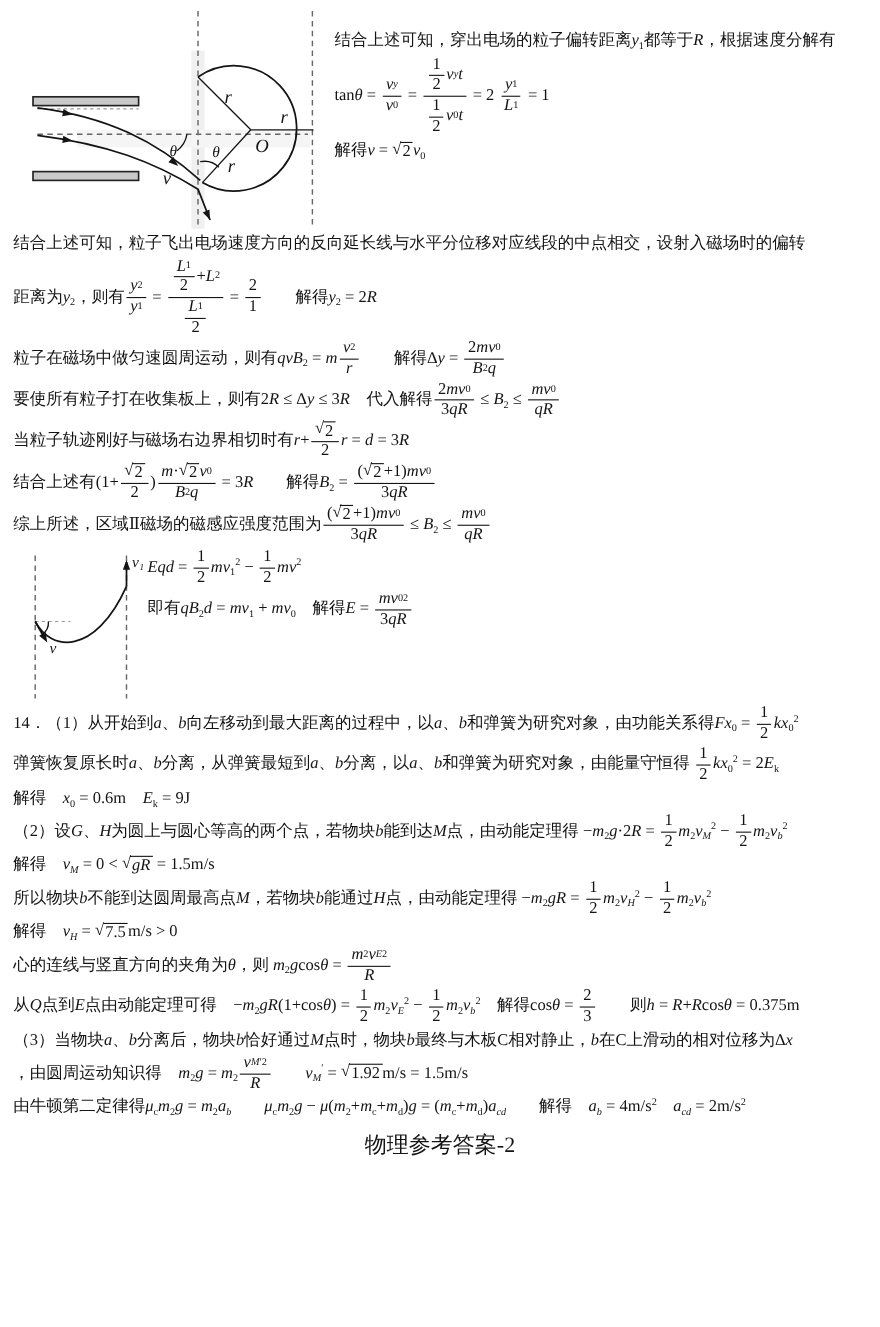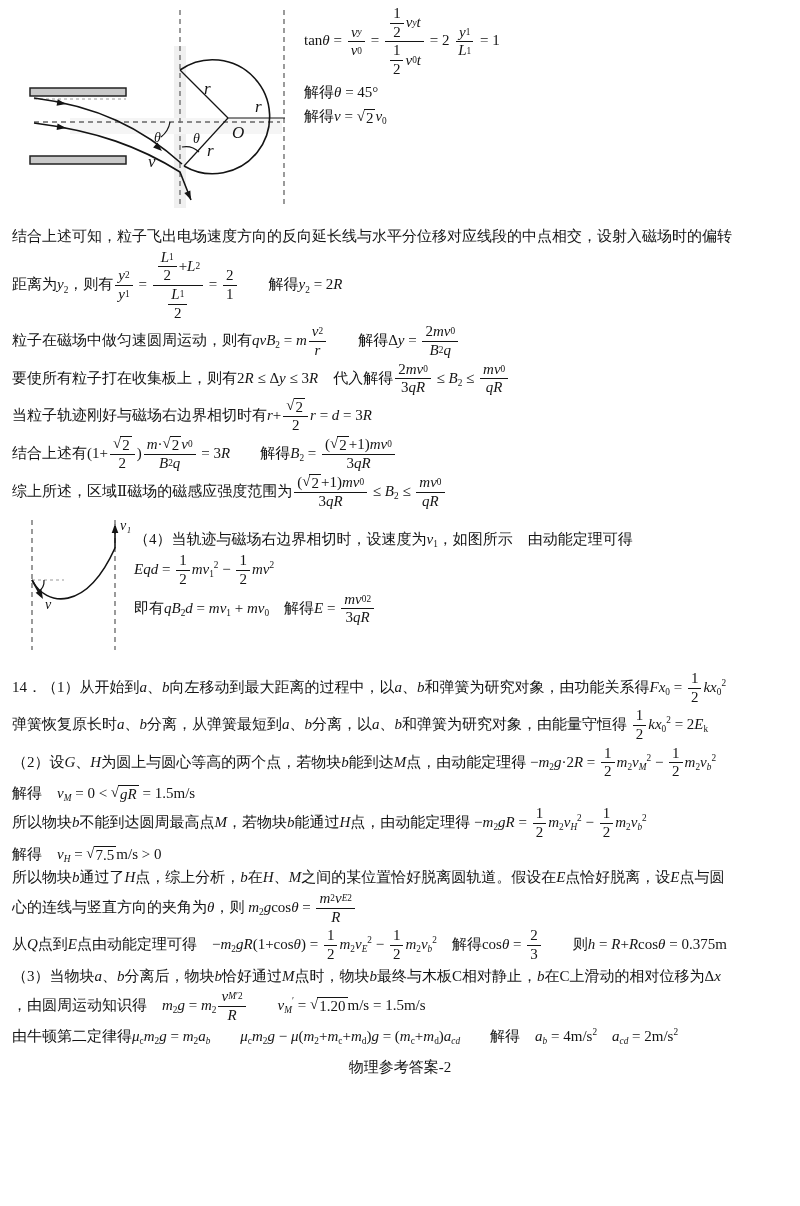--- a/index.html
+++ b/index.html
@@ -7,23 +7,23 @@
     width:800px;height:1206px;box-sizing:border-box;
     padding:4px 12px 0 12px;overflow:hidden;position:relative;
     background:#fff;color:#141414;
     font-family:"Liberation Serif","DejaVu Serif",serif;
     font-size:15px;line-height:1.5;
   }
   .row{display:flex;align-items:flex-start;}
   .col{display:flex;flex-direction:column;min-width:0;flex:1;}
   .line{margin:1px 0;white-space:nowrap;}
   .mt22{margin-top:22px;}
-  .mt6{margin-top:16px;}
+  .mt6{margin-top:1px;}
   .indent{margin-left:2px;}
-  .footer{text-align:center;margin-top:8px;font-size:15px;}
+  .footer{text-align:center;margin-top:8px;font-size:20px;}
 
   
   .mfrac{display:inline-flex;flex-direction:column;align-items:center;
          vertical-align:middle;margin:0 2px;line-height:1.18;text-align:center;}
   .mfrac>.num{display:inline-flex;align-items:center;justify-content:center;
               border-bottom:1px solid #141414;padding:0 3px;}
   .mfrac>.den{display:inline-flex;align-items:center;justify-content:center;padding:0 3px;}
   .msqrt{display:inline-flex;align-items:flex-start;vertical-align:middle;}
   .msqrt>.rad{line-height:1.05;}
   .msqrt>.inner{border-top:1px solid #141414;line-height:1.15;padding:0 2px;margin-left:-1px;}
@@ -71,20 +71,21 @@
       <polygon class="arr" points="0,0 -9,-3.3 -9,3.3" transform="translate(179,196) rotate(66)"></polygon>
       <text class="svglbl" x="192" y="90">r</text>
       <text class="svglbl" x="243" y="108">r</text>
       <text class="svglbl" x="195" y="152">r</text>
       <text class="svglbl" x="220" y="134">O</text>
       <text class="svglbl svgsm" x="142" y="138">θ</text>
       <text class="svglbl svgsm" x="181" y="139">θ</text>
       <text class="svglbl" x="136" y="163">v</text>
     </svg>
     <div class="col indent">
+      <div class="line mt22">结合上述可知，穿出电场的粒子偏转距离<span class="mit">y</span><span class="msub">1</span>都等于<span class="mit">R</span>，根据速度分解有</div>
       <div class="line">tan<span class="mit">θ</span> = <span class="mfrac">
             <span class="num">
               <span class="mit">v</span>
               <span class="msub"><span class="mit">y</span></span>
             </span>
             <span class="den">
               <span class="mit">v</span>
               <span class="msub">0</span>
             </span>
           </span> = <span class="mfrac">
@@ -109,21 +110,20 @@
           </span> = 2 <span class="mfrac">
             <span class="num">
               <span class="mit">y</span>
               <span class="msub">1</span>
             </span>
             <span class="den">
               <span class="mit">L</span>
               <span class="msub">1</span>
             </span>
           </span> = 1</div>
-      <div class="line">解得<span class="mit">θ</span> = 45°</div>
       <div class="line">解得<span class="mit">v</span> = <span class="msqrt">
             <span class="rad">√</span>
             <span class="inner">2</span>
           </span><span class="mit">v</span><span class="msub">0</span></div>
     </div>
   </div>
 
   <div>
     <div class="line mt6">结合上述可知，粒子飞出电场速度方向的反向延长线与水平分位移对应线段的中点相交，设射入磁场时的偏转</div>
     <div class="line">距离为<span class="mit">y</span><span class="msub">2</span>，则有<span class="mfrac">
@@ -246,21 +246,20 @@
       <path class="stroke" d="M 20 68 C 34 95 74 100 103 36"></path>
       <line class="stroke" x1="103" y1="36" x2="103" y2="14"></line>
       <polygon class="arr" points="0,0 -9,-3.3 -9,3.3" transform="translate(103,12) rotate(-90)"></polygon>
       <line class="stroke" x1="20" y1="68" x2="29" y2="84"></line>
       <polygon class="arr" points="0,0 -9,-3.3 -9,3.3" transform="translate(31,87) rotate(60)"></polygon>
       <path class="thin" d="M 32 68 A 13 13 0 0 1 26 80"></path>
       <text class="svglbl svgsm" x="108" y="18">v₁</text>
       <text class="svglbl svgsm" x="33" y="97">v</text>
     </svg>
     <div class="col indent">
-      <div class="line mt6">（4）当轨迹与磁场右边界相切时，设速度为<span class="mit">v</span><span class="msub">1</span>，如图所示　由动能定理可得</div>
       <div class="line"><span class="mit">Eqd</span> = <span class="mfrac">
             <span class="num">1</span>
             <span class="den">2</span>
           </span><span class="mit">mv</span><span class="msub">1</span><span class="msup">2</span> − <span class="mfrac">
             <span class="num">1</span>
             <span class="den">2</span>
           </span><span class="mit">mv</span><span class="msup">2</span></div>
       <div class="line">即有<span class="mit">qB</span><span class="msub">2</span><span class="mit">d</span> = <span class="mit">mv</span><span class="msub">1</span> + <span class="mit">mv</span><span class="msub">0</span>　解得<span class="mit">E</span> = <span class="mfrac">
             <span class="num">
               <span class="mit">mv</span>
@@ -274,20 +273,21 @@
 
   <div>
     <div class="line mt6">14．（1）从开始到<span class="mit">a</span>、<span class="mit">b</span>向左移动到最大距离的过程中，以<span class="mit">a</span>、<span class="mit">b</span>和弹簧为研究对象，由功能关系得<span class="mit">Fx</span><span class="msub">0</span> = <span class="mfrac">
           <span class="num">1</span>
           <span class="den">2</span>
         </span><span class="mit">kx</span><span class="msub">0</span><span class="msup">2</span></div>
     <div class="line">弹簧恢复原长时<span class="mit">a</span>、<span class="mit">b</span>分离，从弹簧最短到<span class="mit">a</span>、<span class="mit">b</span>分离，以<span class="mit">a</span>、<span class="mit">b</span>和弹簧为研究对象，由能量守恒得 <span class="mfrac">
           <span class="num">1</span>
           <span class="den">2</span>
         </span><span class="mit">kx</span><span class="msub">0</span><span class="msup">2</span> = 2<span class="mit">E</span><span class="msub">k</span></div>
+    <div class="line">解得　<span class="mit">x</span><span class="msub">0</span> = 0.6m　<span class="mit">E</span><span class="msub">k</span> = 9J</div>
   </div>
 
   <div>
     <div class="line">（2）设<span class="mit">G</span>、<span class="mit">H</span>为圆上与圆心等高的两个点，若物块<span class="mit">b</span>能到达<span class="mit">M</span>点，由动能定理得 −<span class="mit">m</span><span class="msub">2</span><span class="mit">g</span>·2<span class="mit">R</span> = <span class="mfrac">
           <span class="num">1</span>
           <span class="den">2</span>
         </span><span class="mit">m</span><span class="msub">2</span><span class="mit">v</span><span class="msub"><span class="mit">M</span></span><span class="msup">2</span> − <span class="mfrac">
           <span class="num">1</span>
           <span class="den">2</span>
         </span><span class="mit">m</span><span class="msub">2</span><span class="mit">v</span><span class="msub"><span class="mit">b</span></span><span class="msup">2</span></div>
@@ -299,21 +299,20 @@
           <span class="num">1</span>
           <span class="den">2</span>
         </span><span class="mit">m</span><span class="msub">2</span><span class="mit">v</span><span class="msub"><span class="mit">H</span></span><span class="msup">2</span> − <span class="mfrac">
           <span class="num">1</span>
           <span class="den">2</span>
         </span><span class="mit">m</span><span class="msub">2</span><span class="mit">v</span><span class="msub"><span class="mit">b</span></span><span class="msup">2</span></div>
     <div class="line">解得　<span class="mit">v</span><span class="msub"><span class="mit">H</span></span> = <span class="msqrt">
           <span class="rad">√</span>
           <span class="inner">7.5</span>
         </span>m/s &gt; 0</div>
-    <div class="line">所以物块<span class="mit">b</span>通过了<span class="mit">H</span>点，综上分析，<span class="mit">b</span>在<span class="mit">H</span>、<span class="mit">M</span>之间的某位置恰好脱离圆轨道。假设在<span class="mit">E</span>点恰好脱离，设<span class="mit">E</span>点与圆</div>
     <div class="line">心的连线与竖直方向的夹角为<span class="mit">θ</span>，则 <span class="mit">m</span><span class="msub">2</span><span class="mit">g</span>cos<span class="mit">θ</span> = <span class="mfrac">
           <span class="num">
             <span class="mit">m</span>
             <span class="msub">2</span>
             <span class="mit">v</span>
             <span class="msub"><span class="mit">E</span></span>
             <span class="msup">2</span>
           </span>
           <span class="den">
             <span class="mit">R</span>
@@ -337,20 +336,20 @@
           <span class="num">
             <span class="mit">v</span>
             <span class="msub"><span class="mit">M</span></span>
             <span class="msup">′2</span>
           </span>
           <span class="den">
             <span class="mit">R</span>
           </span>
         </span>　　<span class="mit">v</span><span class="msub"><span class="mit">M</span></span><span class="msup">′</span> = <span class="msqrt">
           <span class="rad">√</span>
-          <span class="inner">1.20</span>
+          <span class="inner">1.92</span>
         </span>m/s = 1.5m/s</div>
     <div class="line">由牛顿第二定律得<span class="mit">μ</span><span class="msub">c</span><span class="mit">m</span><span class="msub">2</span><span class="mit">g</span> = <span class="mit">m</span><span class="msub">2</span><span class="mit">a</span><span class="msub"><span class="mit">b</span></span>　　<span class="mit">μ</span><span class="msub">c</span><span class="mit">m</span><span class="msub">2</span><span class="mit">g</span> − <span class="mit">μ</span>(<span class="mit">m</span><span class="msub">2</span>+<span class="mit">m</span><span class="msub">c</span>+<span class="mit">m</span><span class="msub">d</span>)<span class="mit">g</span> = (<span class="mit">m</span><span class="msub">c</span>+<span class="mit">m</span><span class="msub">d</span>)<span class="mit">a</span><span class="msub"><span class="mit">cd</span></span>　　解得　<span class="mit">a</span><span class="msub"><span class="mit">b</span></span> = 4m/s<span class="msup">2</span>　<span class="mit">a</span><span class="msub"><span class="mit">cd</span></span> = 2m/s<span class="msup">2</span></div>
   </div>
 
   <div class="footer">物理参考答案-2</div>
 
 </div>
 
 </body></html>

